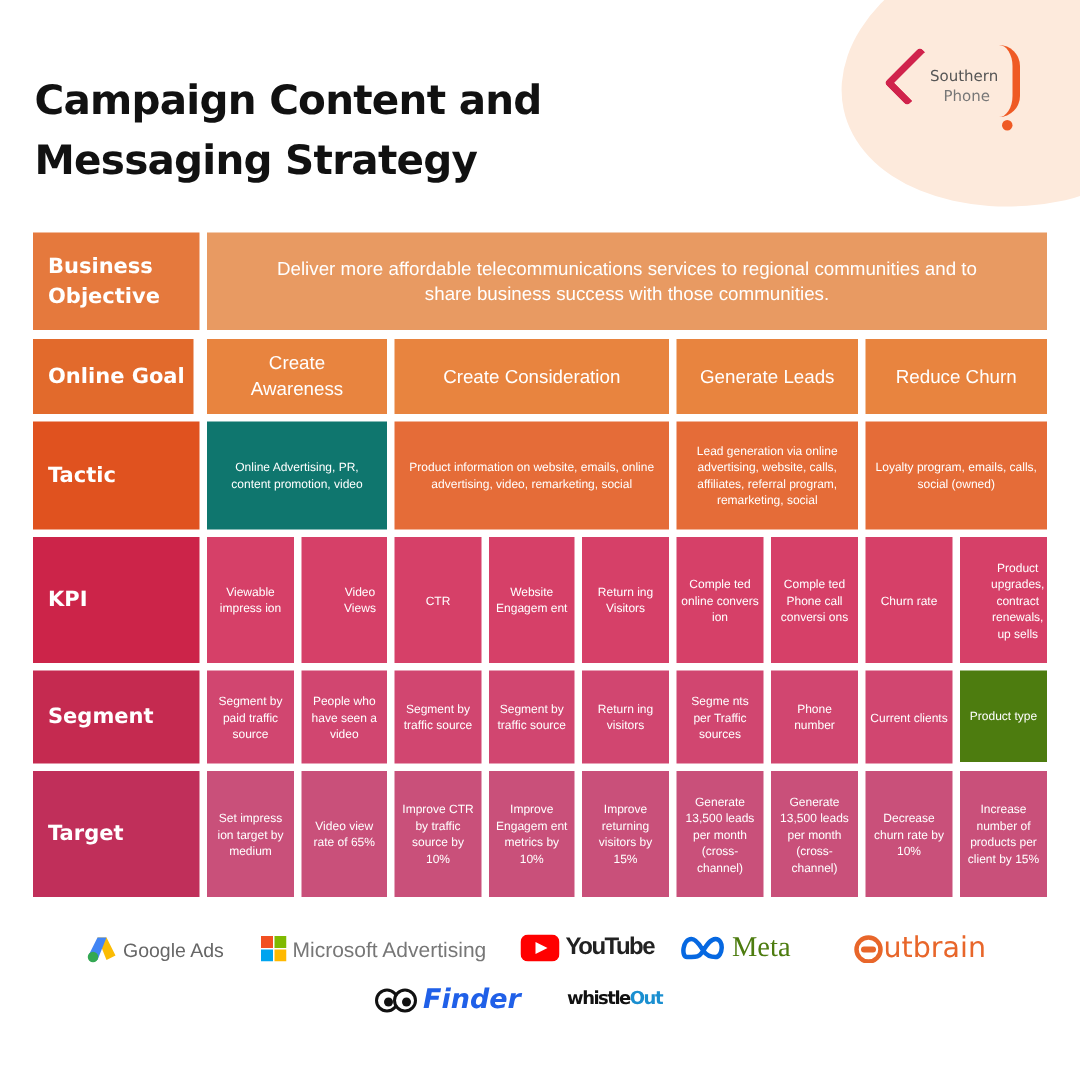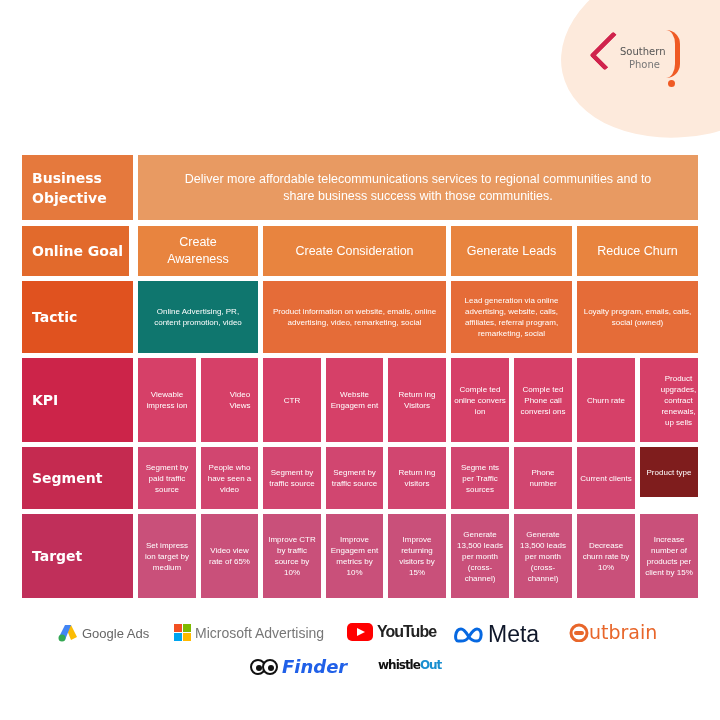--- a/index.html
+++ b/index.html
@@ -41,40 +41,42 @@
   }
   .small { font-size: 8px; line-height: 11px; padding: 0 3px; }
   .mid { font-size: 12.5px; line-height: 17px; }
   .tac { font-size: 8px; line-height: 11px; padding: 0 6px; }
 
   .logos { position: absolute; left: 0; top: 620px; width: 720px; }
   .brand { position: absolute; display: flex; align-items: center; gap: 4px; white-space: nowrap; }
   .gads-txt { font-family: "Liberation Sans", sans-serif; font-size: 13px; color: #666; }
   .ms-txt { font-family: "Liberation Sans", sans-serif; font-size: 14px; color: #777; }
   .yt-txt { font-family: "Liberation Sans", sans-serif; font-weight: bold; font-size: 16px; color: #222; letter-spacing: -1px; }
-  .meta-txt { font-family: Liberation Sans, sans-serif; font-size: 23px; color: #0f172a; }
+  .meta-txt { font-family: Liberation Serif, serif; font-size: 19px; color: #4d7c0f; }
   .ob-txt { font-family: "DejaVu Sans", sans-serif; font-size: 19px; color: #e8662a; }
   .finder-txt { font-family: "DejaVu Sans", sans-serif; font-weight: bold; font-style: italic; font-size: 18px; color: #2060e8; }
   .wo-txt { font-family: "DejaVu Sans", sans-serif; font-weight: bold; font-size: 12px; color: #111; letter-spacing: -1px; }
   .wo-txt span { color: #1a8fd0; }
 </style>
 </head>
 <body>
 
 <div class="blob"></div>
 
 <div class="logo">
   <div class="bracket-l"></div>
   <span class="name1">Southern</span>
   <span class="name2">Phone</span>
   <div class="bracket-r"></div>
   <div class="dot"></div>
 </div>
 
 <div class="title">
+  <div>Campaign Content and</div>
+  <div>Messaging Strategy</div>
 </div>
 
 <div id="grid">
 
   <div class="cell label" style="left:22px;top:155px;width:111px;height:65px;background:#e5793d;">
     <span style="width:80px;">Business Objective</span>
   </div>
   <div class="cell mid" style="left:138px;top:155px;width:560px;height:65px;background:#e89a62;padding:0 30px;font-size:12.5px;">
     <span>Deliver more affordable telecommunications services to regional communities and to share business success with those communities.</span>
   </div>
@@ -169,21 +171,21 @@
     </div>
   <div class="cell small" style="left:451px;top:447px;width:58px;height:62px;background:#d14670;">
       <span>Segme nts per Traffic sources</span>
     </div>
   <div class="cell small" style="left:514px;top:447px;width:58px;height:62px;background:#d14670;">
       <span>Phone number</span>
     </div>
   <div class="cell small" style="left:577px;top:447px;width:58px;height:62px;background:#d14670;">
       <span>Current clients</span>
     </div>
-  <div class="cell small" style="left:640px;top:447px;width:58px;height:50px;background:#7f1d1d;">
+  <div class="cell small" style="left:640px;top:447px;width:58px;height:61px;background:#4d7c0f;">
       <span>Product type</span>
     </div>
 
   <div class="cell small" style="left:138px;top:514px;width:58px;height:84px;background:#c9507a;">
       <span>Set impress ion target by medium</span>
     </div>
   <div class="cell small" style="left:201px;top:514px;width:57px;height:84px;background:#c9507a;">
       <span>Video view rate of 65%</span>
     </div>
   <div class="cell small" style="left:263px;top:514px;width:58px;height:84px;background:#c9507a;">

